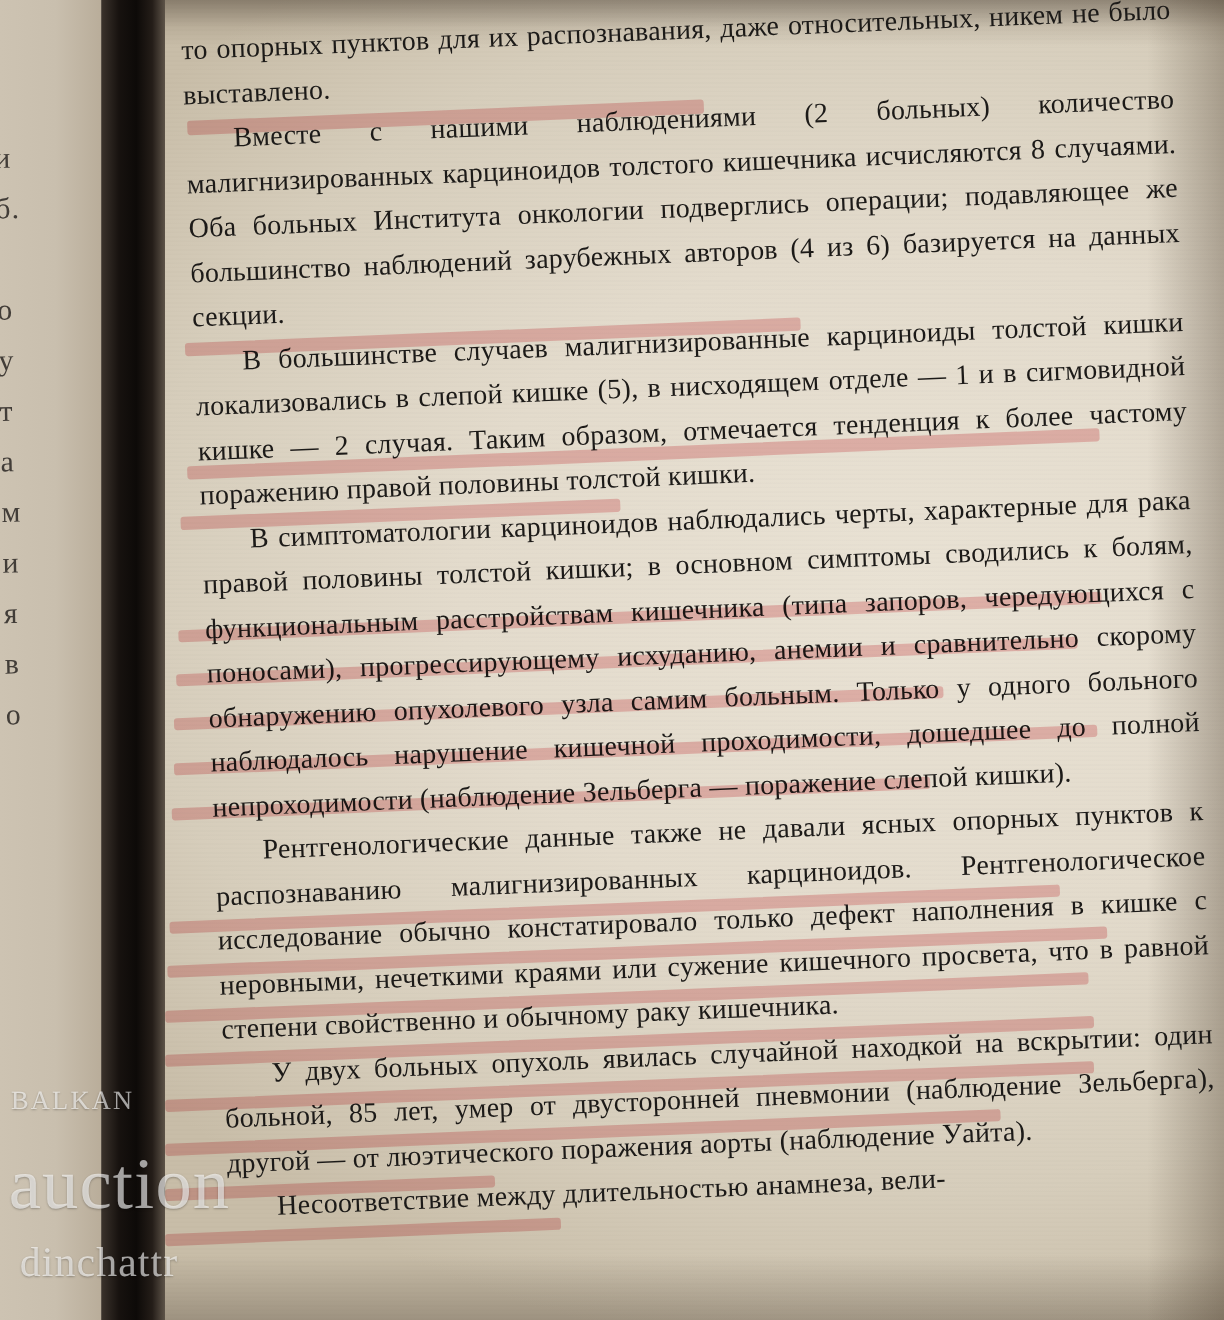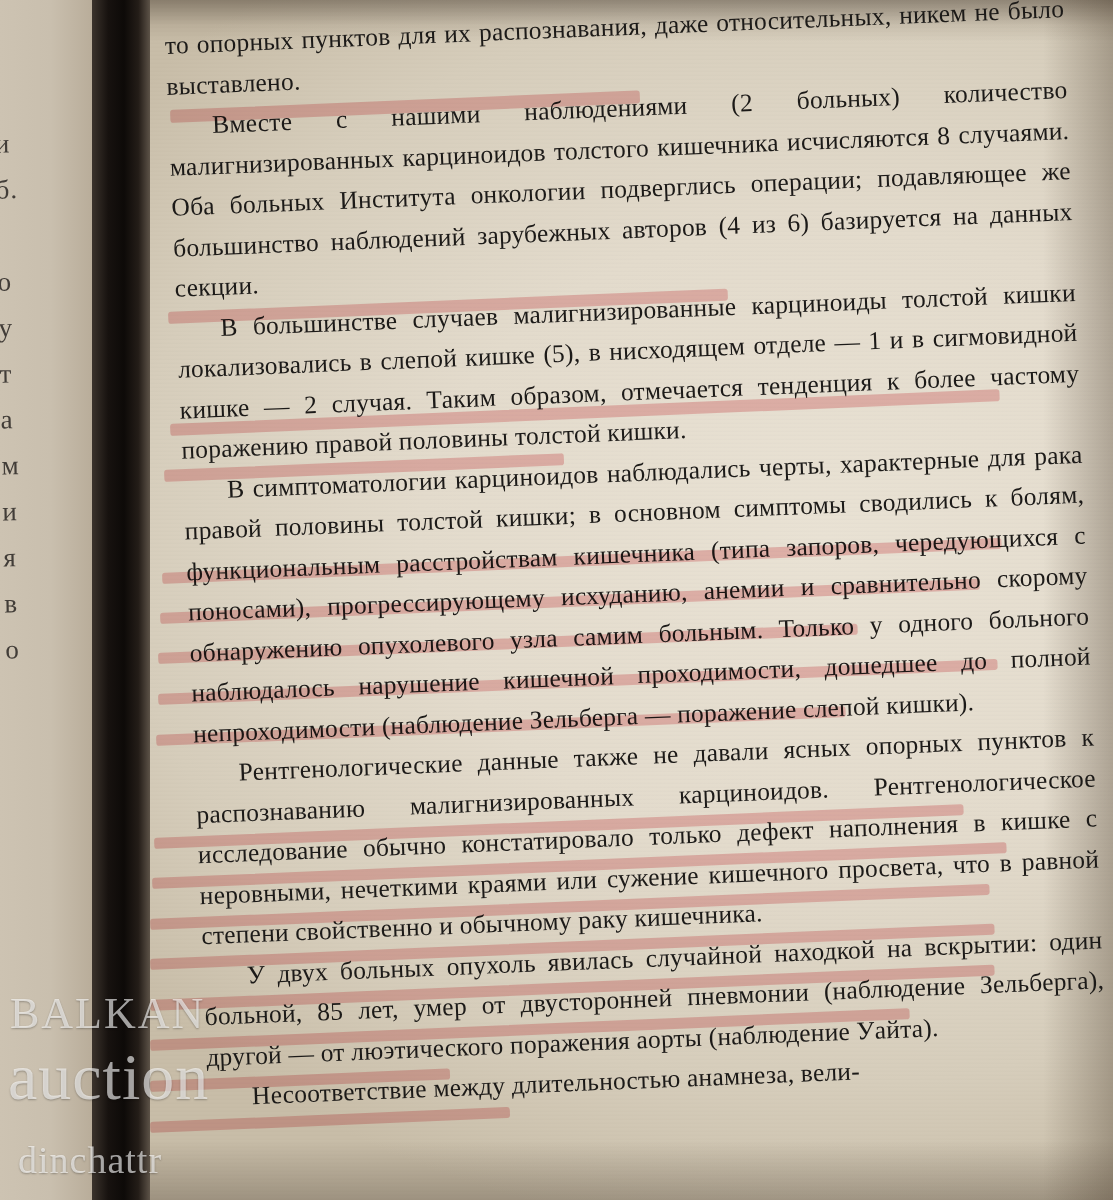--- a/index.html
+++ b/index.html
@@ -111,35 +111,34 @@
   .wm {
     position: absolute;
     color: rgba(255,255,255,.62);
     font-family: "Liberation Serif", serif;
     text-shadow: 0 1px 2px rgba(0,0,0,.28);
     pointer-events: none;
     user-select: none;
   }
   .wm-balkan {
     left: 10px; top: 988px;
-    font-size: 44px;
+    font-size: 24px;
     letter-spacing: 2px;
   }
   .wm-auction {
     left: 8px; top: 1022px;
     font-size: 66px;
     letter-spacing: 1px;
     line-height: 70px;
     margin-top: 20px;
   }
   .wm-din {
     left: 18px; top: 1126px;
     font-size: 38px;
     letter-spacing: 1px;
-    margin-top: 12px;
   }
   .wm-arrow {
     left: 186px; top: 1104px;
     width: 0; height: 0;
     border-top: 15px solid transparent;
     border-bottom: 15px solid transparent;
     border-left: 26px solid rgba(255,255,255,.62);
   }
 </style>
 </head>

